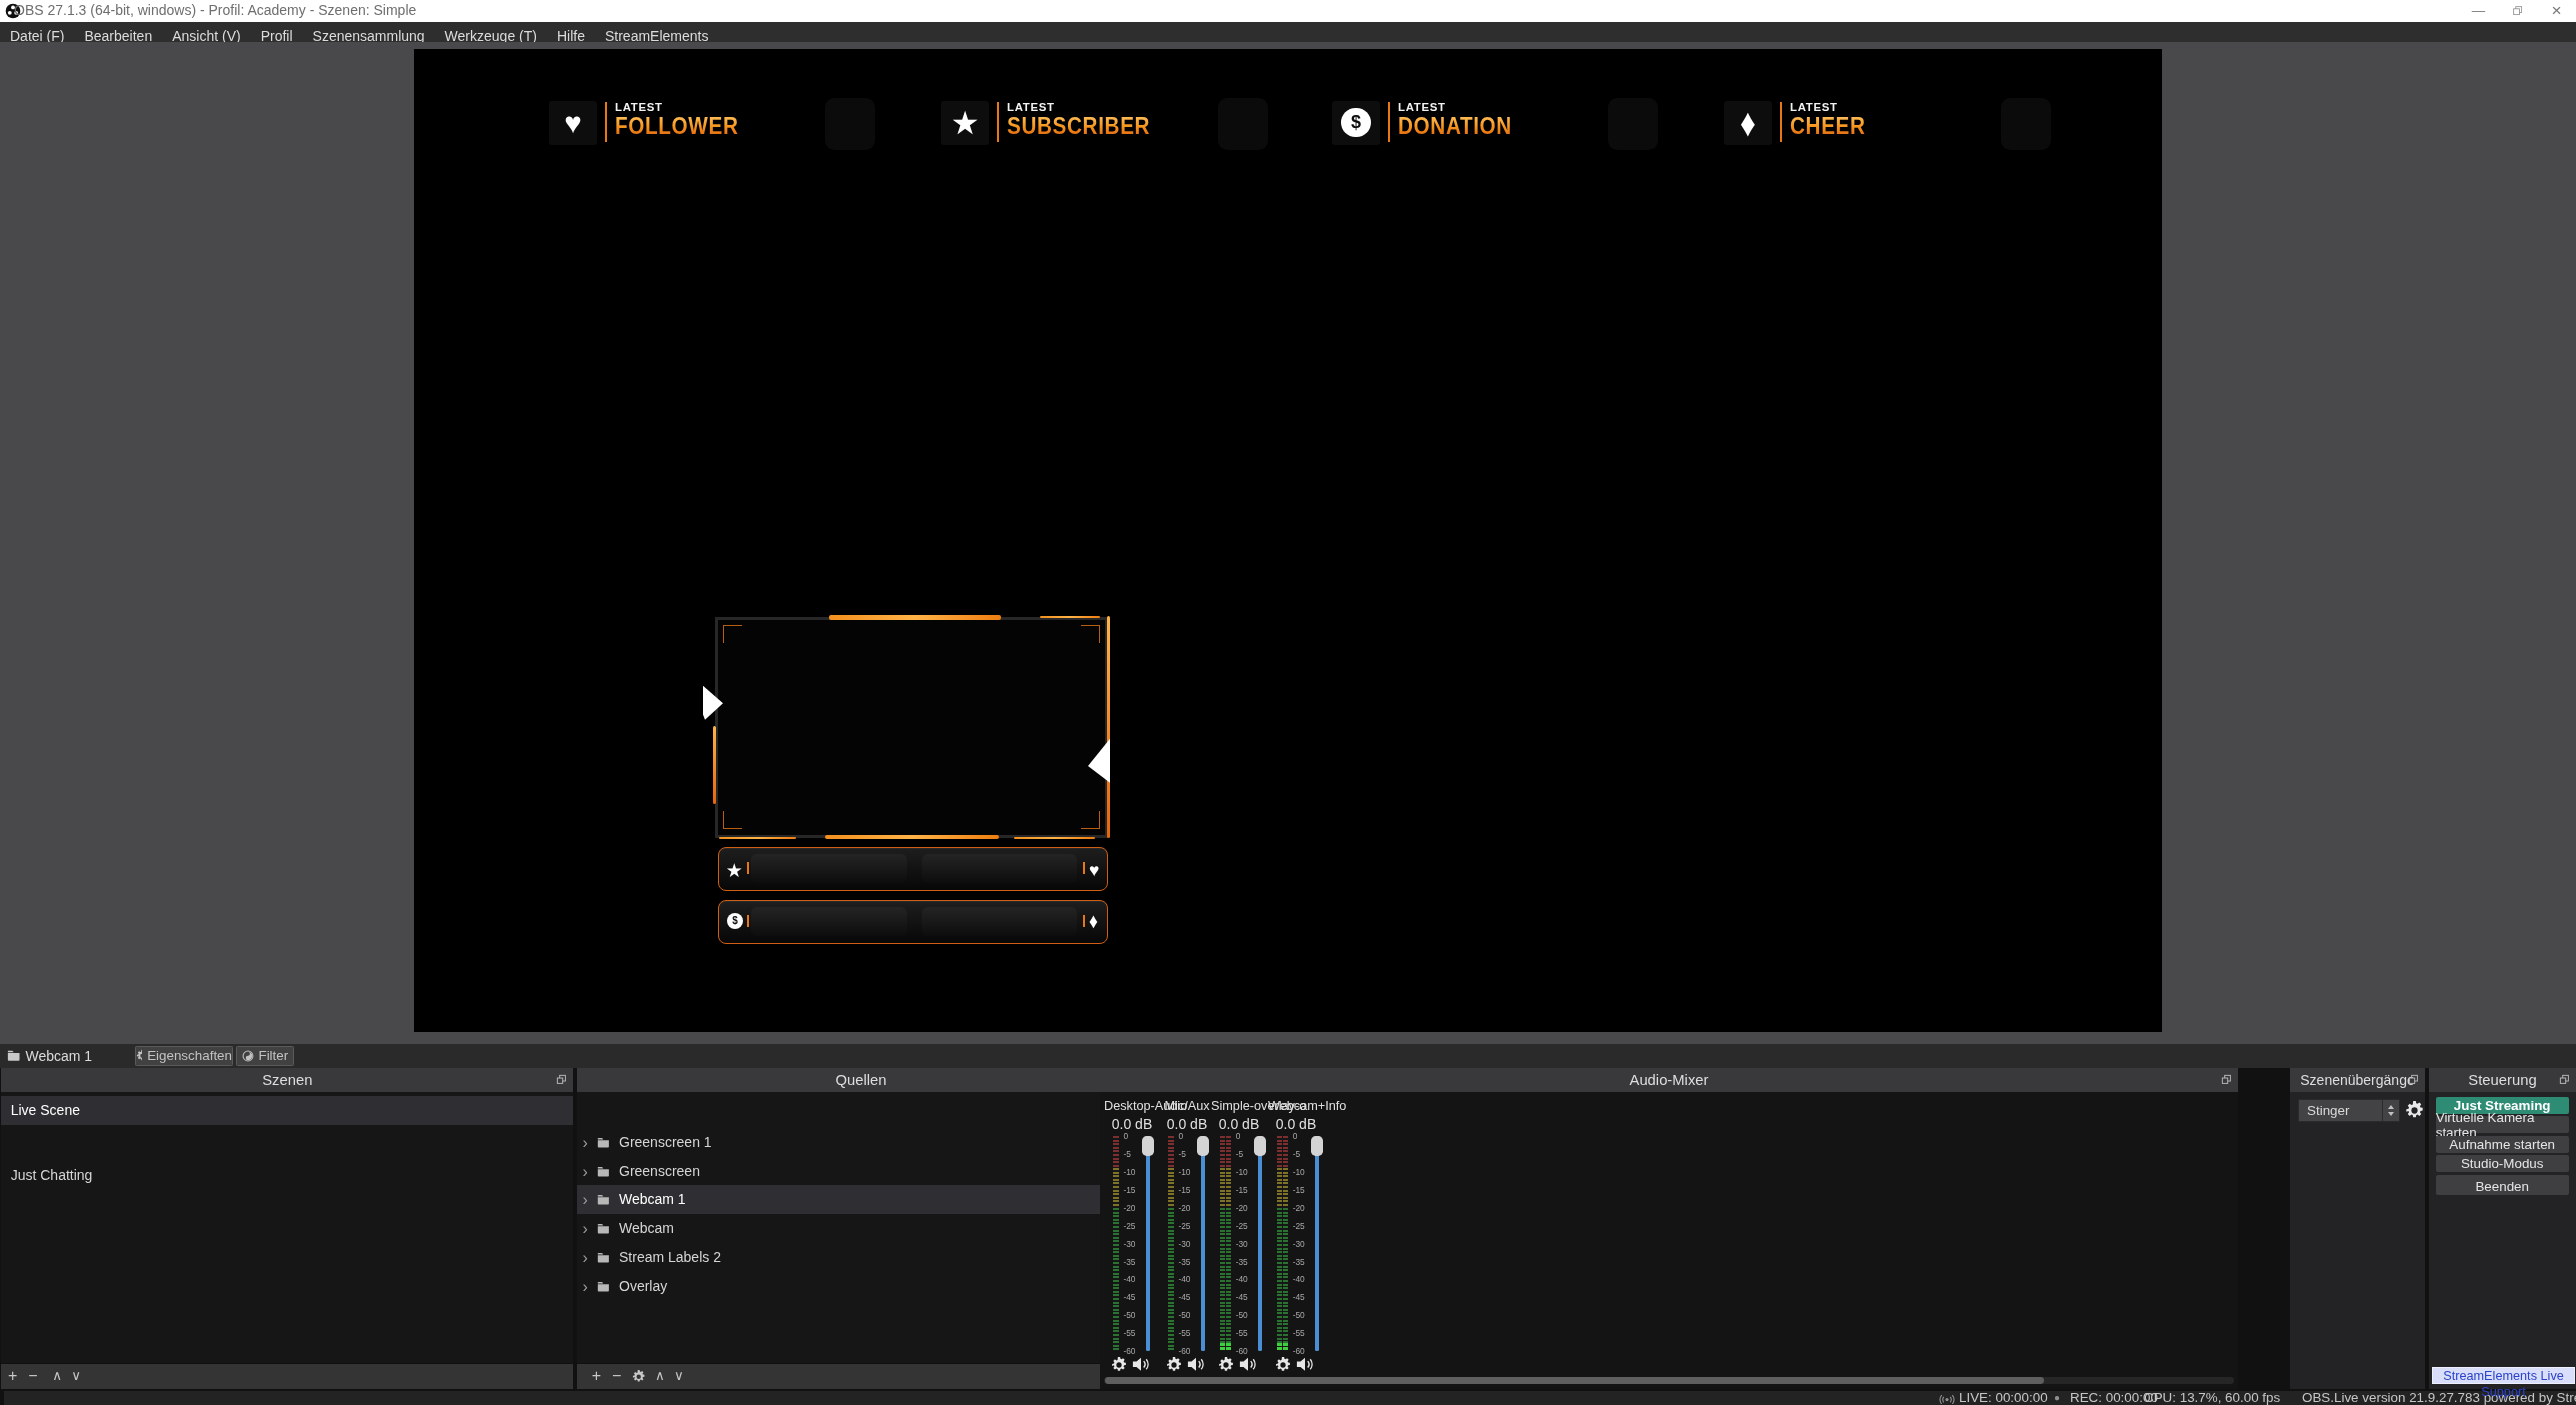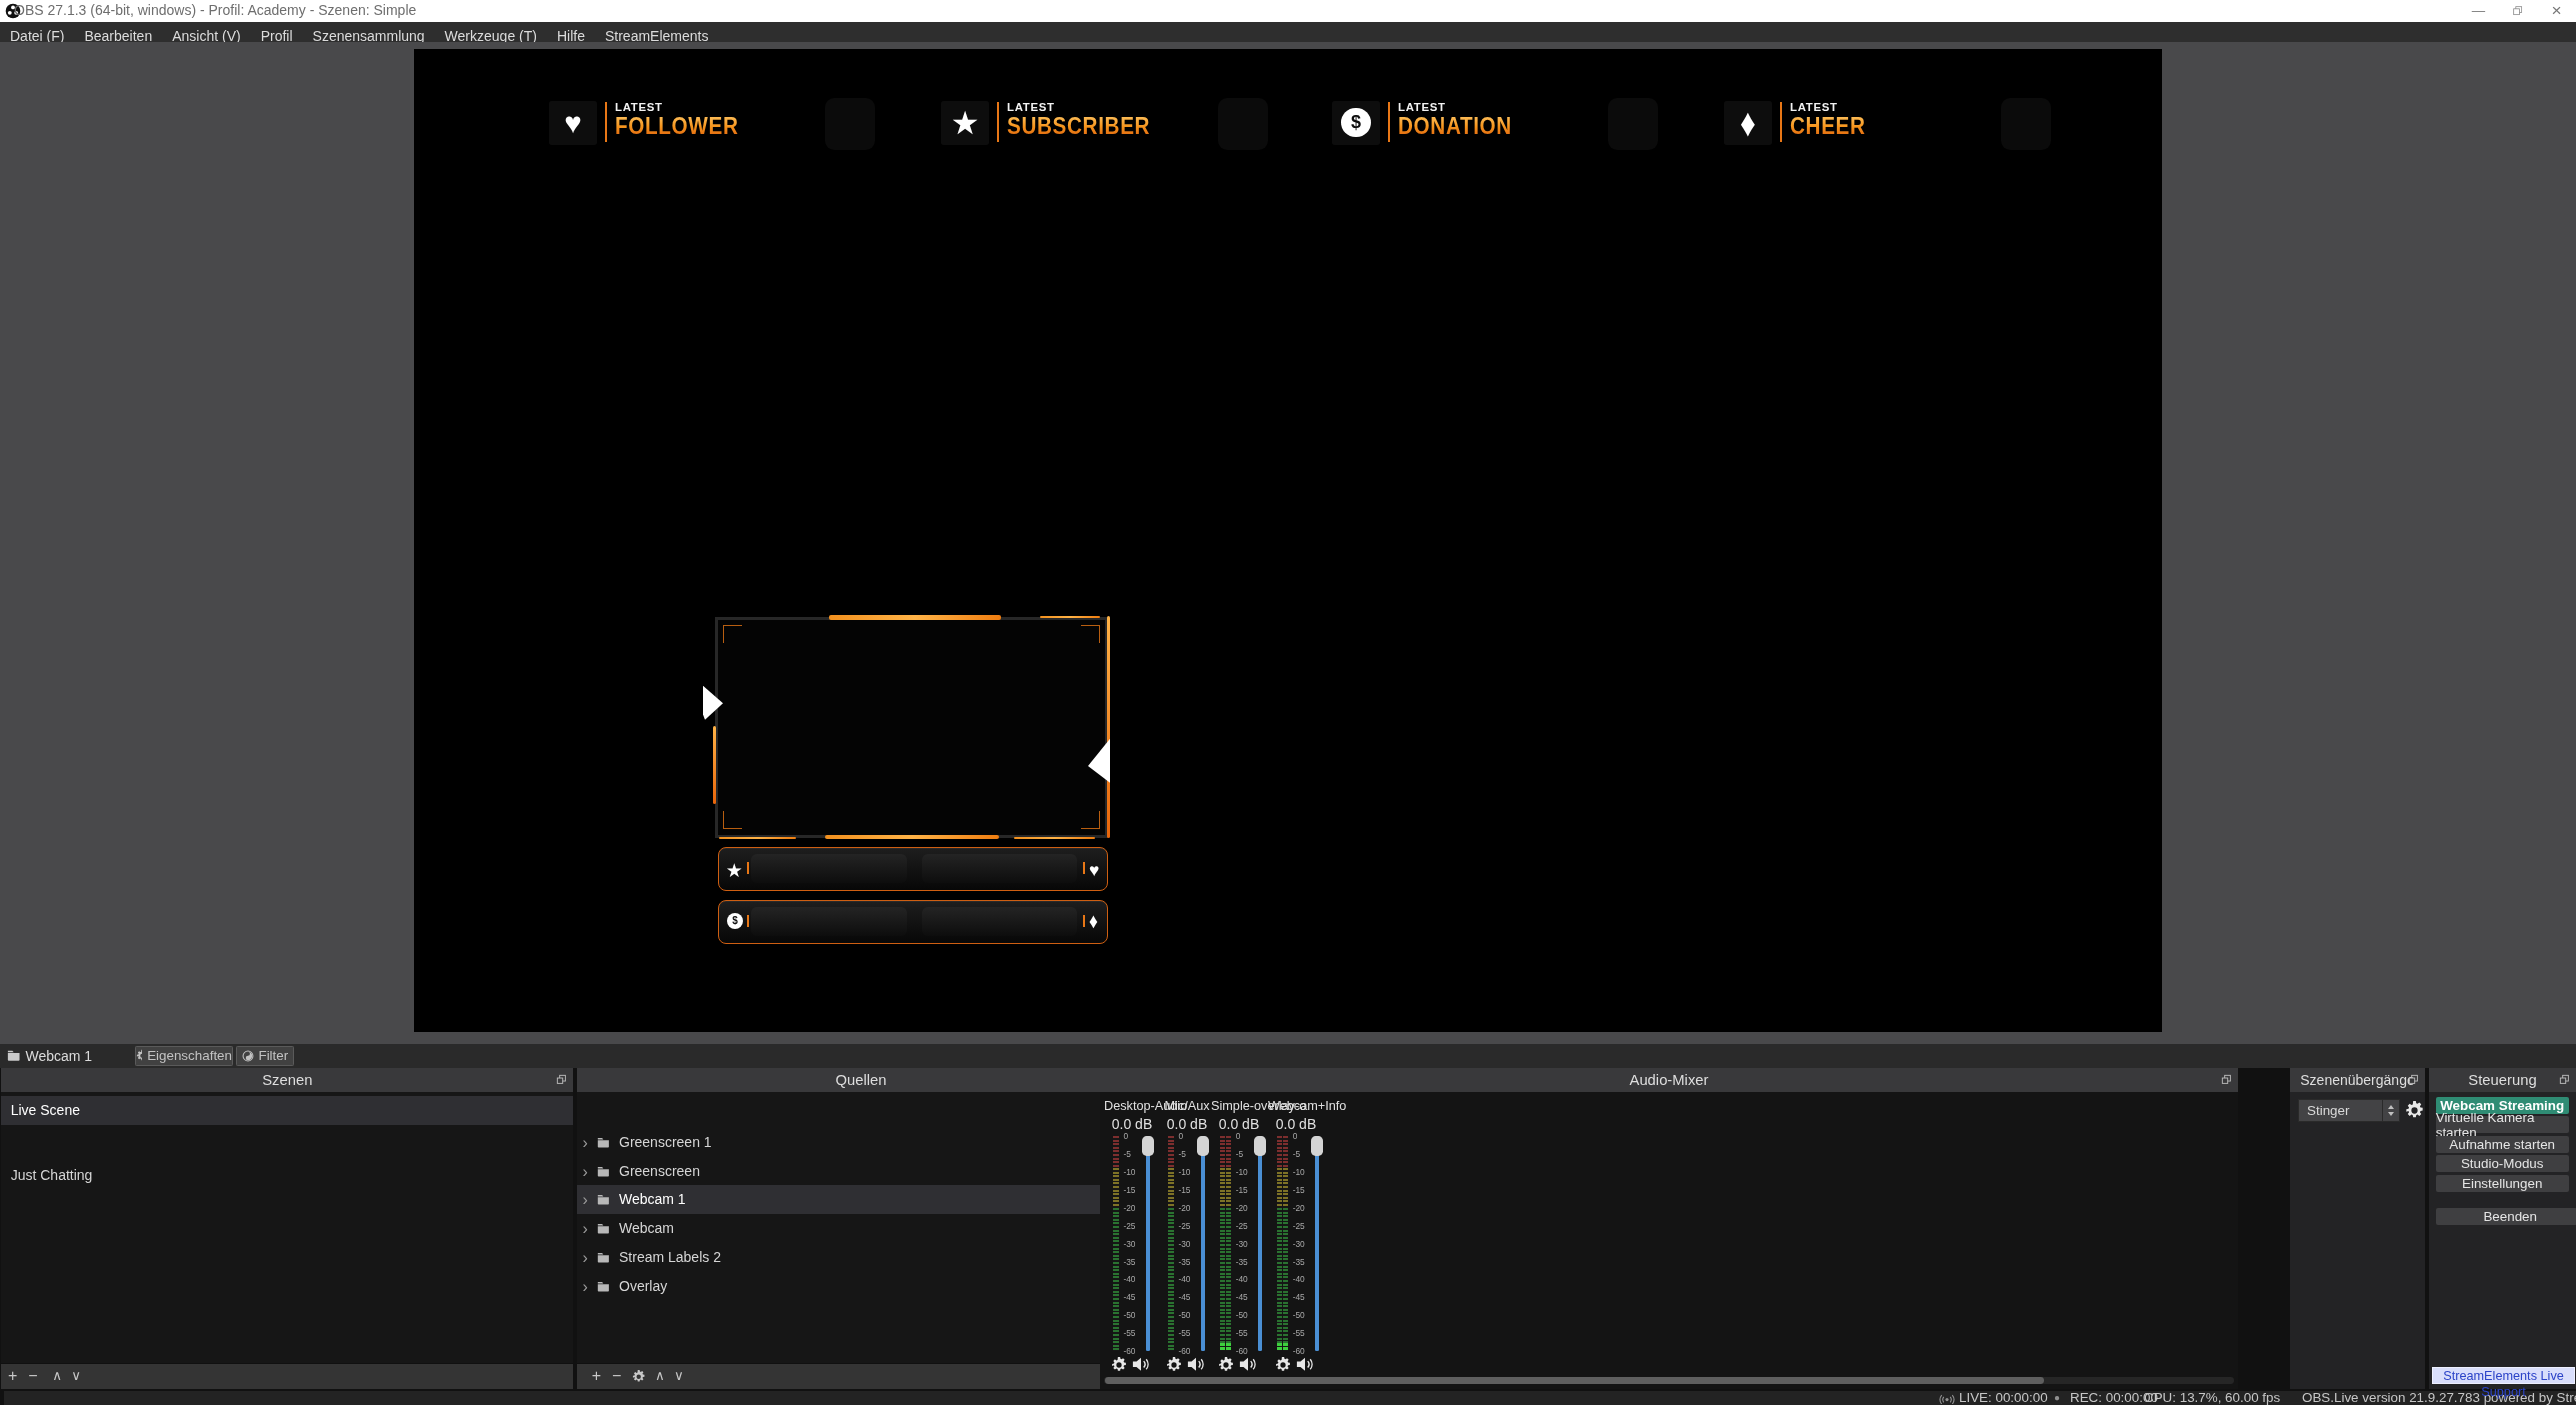--- a/index.html
+++ b/index.html
@@ -606,26 +606,26 @@
     <svg class="abs" style="left:115px;top:33px;color:#e8e8e8;" width="19" height="19" viewBox="0 0 28 28">
         <use href="#i-gear" width="28" height="28"></use>
       </svg>
   </div>
 
   <div class="abs panel" style="left:2429px;width:147px;height:321px;background:#232325;">
     <div class="phead">Steuerung</div>
     <svg class="dockic" width="11.4" height="11.4" viewBox="0 0 17 17">
         <use href="#i-dock" width="16" height="16"></use>
       </svg>
-    <div class="cbtn accent" style="top:29px;">Webcam Streaming</div>
+    <div class="cbtn accent" style="top:29px;">Just Streaming</div>
     <div class="cbtn" style="top:48px;">Virtuelle Kamera starten</div>
     <div class="cbtn" style="top:68px;">Aufnahme starten</div>
     <div class="cbtn" style="top:87px;">Studio-Modus</div>
     <div class="cbtn" style="top:107px;">Einstellungen</div>
-    <div class="cbtn" style="top:140px;padding-left:8px;">Beenden</div>
+    <div class="cbtn" style="top:110px;">Beenden</div>
   </div>
 
   <div class="abs statusbar">
     <svg class="abs" style="left:1935px;top:2.7px;color:#8f8f8f;" width="16" height="10.7" viewBox="0 0 24 16">
         <use href="#i-live" width="24" height="16.8"></use>
       </svg>
     <span style="left:1955px;">LIVE: 00:00:00</span>
     <span style="left:2050px;color:#8f8f8f;font-size:10px;">●</span>
     <span style="left:2066px;">REC: 00:00:00</span>
     <span style="left:2140px;">CPU: 13.7%, 60.00 fps</span>

